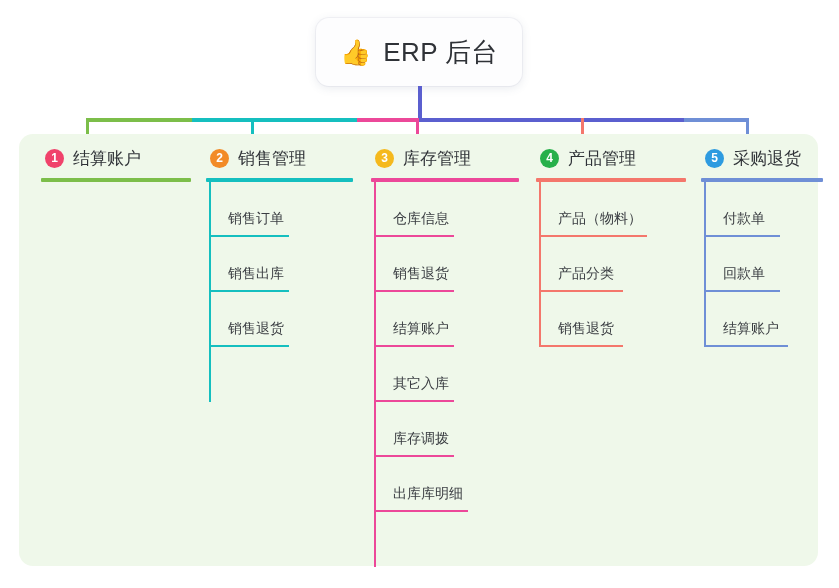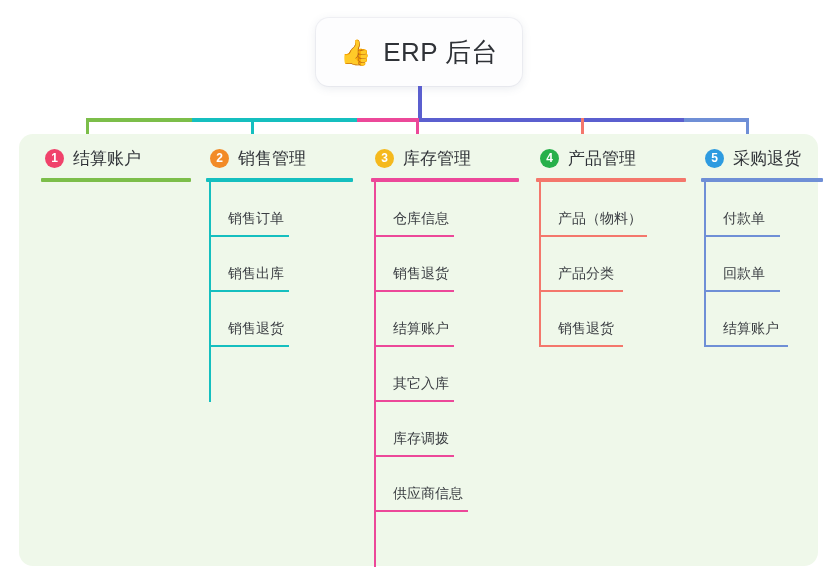--- a/index.html
+++ b/index.html
@@ -230,21 +230,21 @@
           </div>
           <div class="leaf">
             <span class="leaf-label">其它入库</span>
             <div class="leaf-rule" style="background: rgb(236, 72, 153); width: 80px;"></div>
           </div>
           <div class="leaf">
             <span class="leaf-label">库存调拨</span>
             <div class="leaf-rule" style="background: rgb(236, 72, 153); width: 80px;"></div>
           </div>
           <div class="leaf">
-            <span class="leaf-label">供应商信息</span>
+            <span class="leaf-label">出库库明细</span>
             <div class="leaf-rule" style="background: rgb(236, 72, 153); width: 94px;"></div>
           </div>
         </div>
       </div>
       <div class="col" style="left: 536px; width: 150px;">
         <div class="col-head">
           <span class="badge" style="background: rgb(39, 176, 75);">4</span>
           <span class="col-title">产品管理</span>
         </div>
         <div class="head-rule" style="background: rgb(244, 119, 108); width: 150px;"></div>

